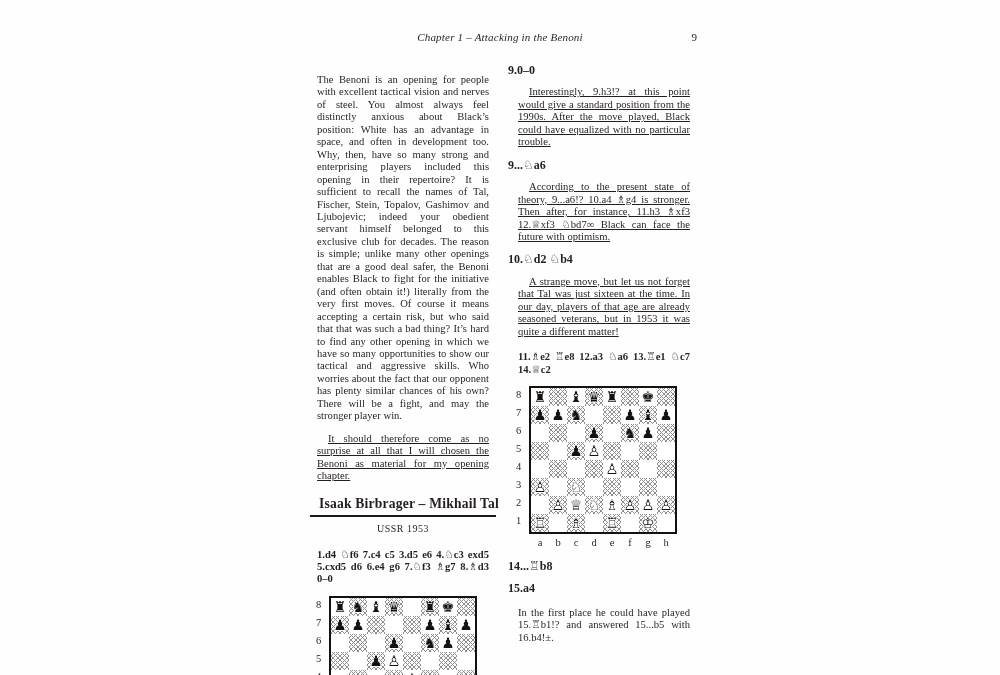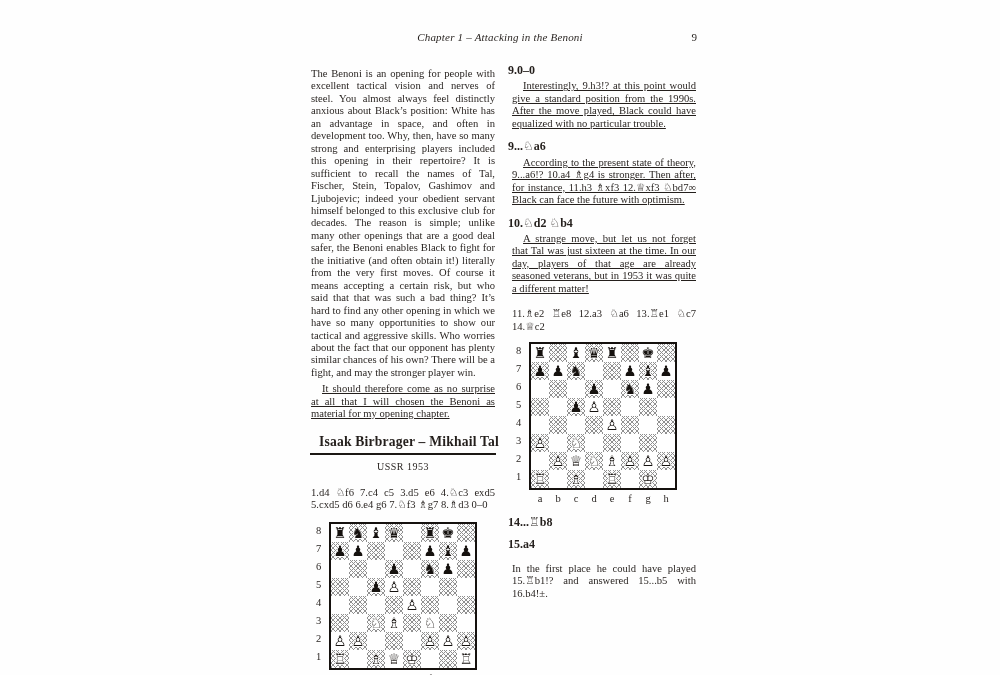--- a/index.html
+++ b/index.html
@@ -12,26 +12,26 @@
   
   .running-head{
     position:absolute;top:31px;left:300px;width:400px;text-align:center;
     font-size:11px;letter-spacing:.2px;font-style:italic;
   }
   .page-num{position:absolute;top:31px;left:660px;width:37px;text-align:right;font-size:11px;}
   
   .col{position:absolute;width:192px;font-size:10.6px;line-height:12.45px;text-align:justify;}
   .col-left{left:307px;top:64px;}
   .col-right{left:508px;top:64px;}
-  .col p{margin:4px;}
+  .col p{margin:10px;}
   .col p.indent{text-indent:11px;text-decoration:underline;}
   .col p.spaced{margin-top:12.45px;}
   h3.mv{font-size:12px;line-height:12.45px;font-weight:bold;margin:10px 0 2px 0;text-align:left;}
   h3.mv.first{margin-top:0;}
-  .moves-bold{font-weight:normal;margin-top:13px !important;}
+  .moves-bold{font-weight:bold;margin-top:13px !important;}
   .fig{font-family:"Liberation Serif","DejaVu Sans",serif;}
   
   .game-head{margin-top:13px;text-align:center;}
   .game-title{font-weight:bold;font-size:13.6px;line-height:15px;letter-spacing:.2px;text-align:right;}
   .game-rule{height:2.6px;background:#1c1814;margin:4px 3px 0 3px;}
   .game-event{font-size:10px;margin-top:6px;letter-spacing:.5px;}
   
   .diagram{margin-top:10px;}
   .diag-wrap{display:inline-block;}
   .diag-grid{display:flex;}

